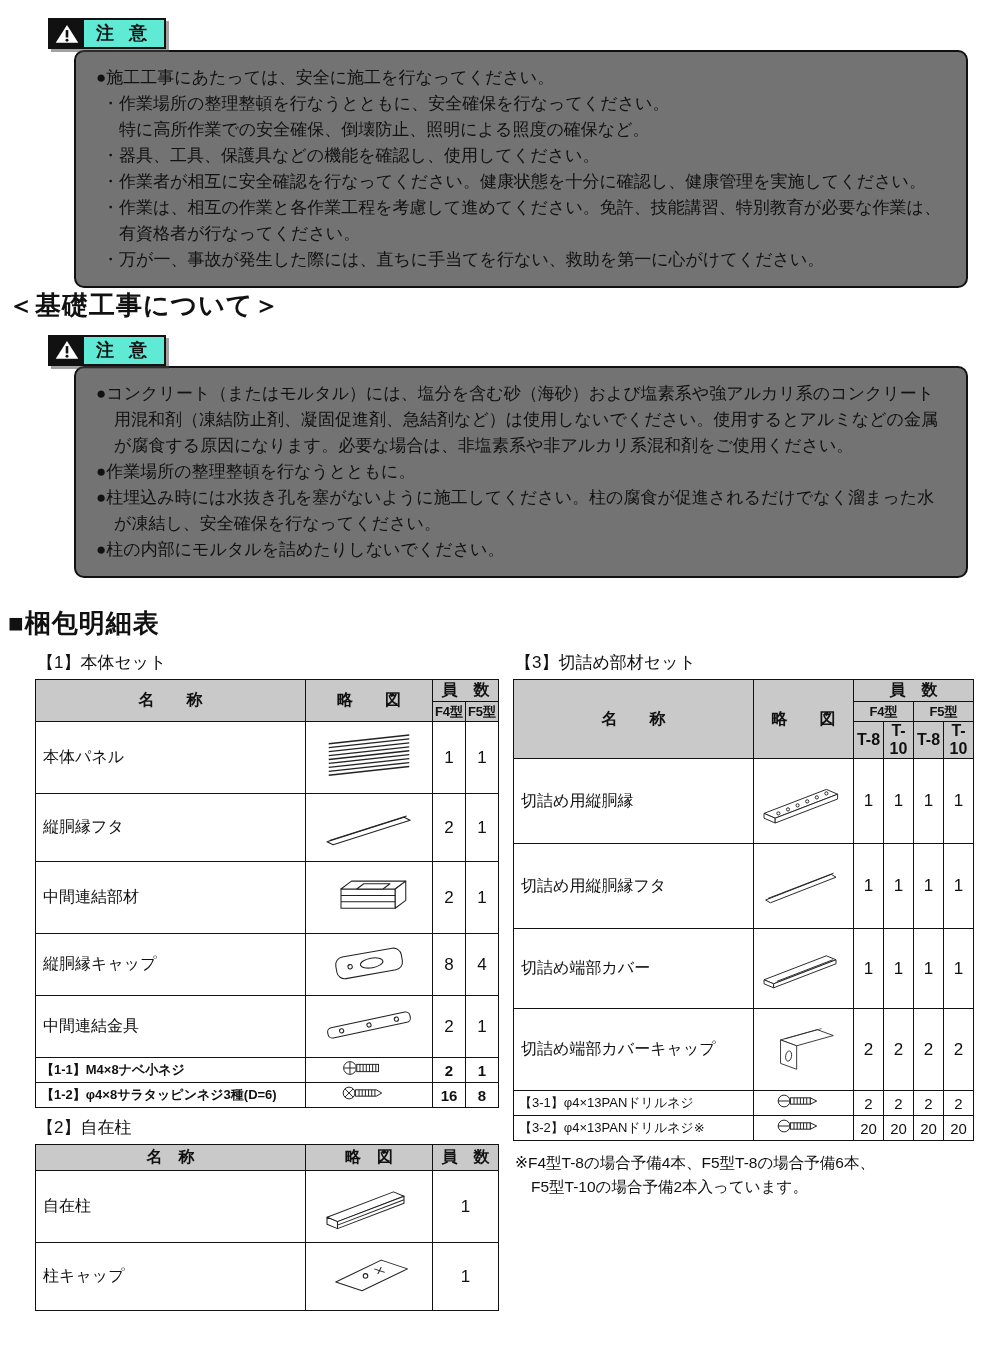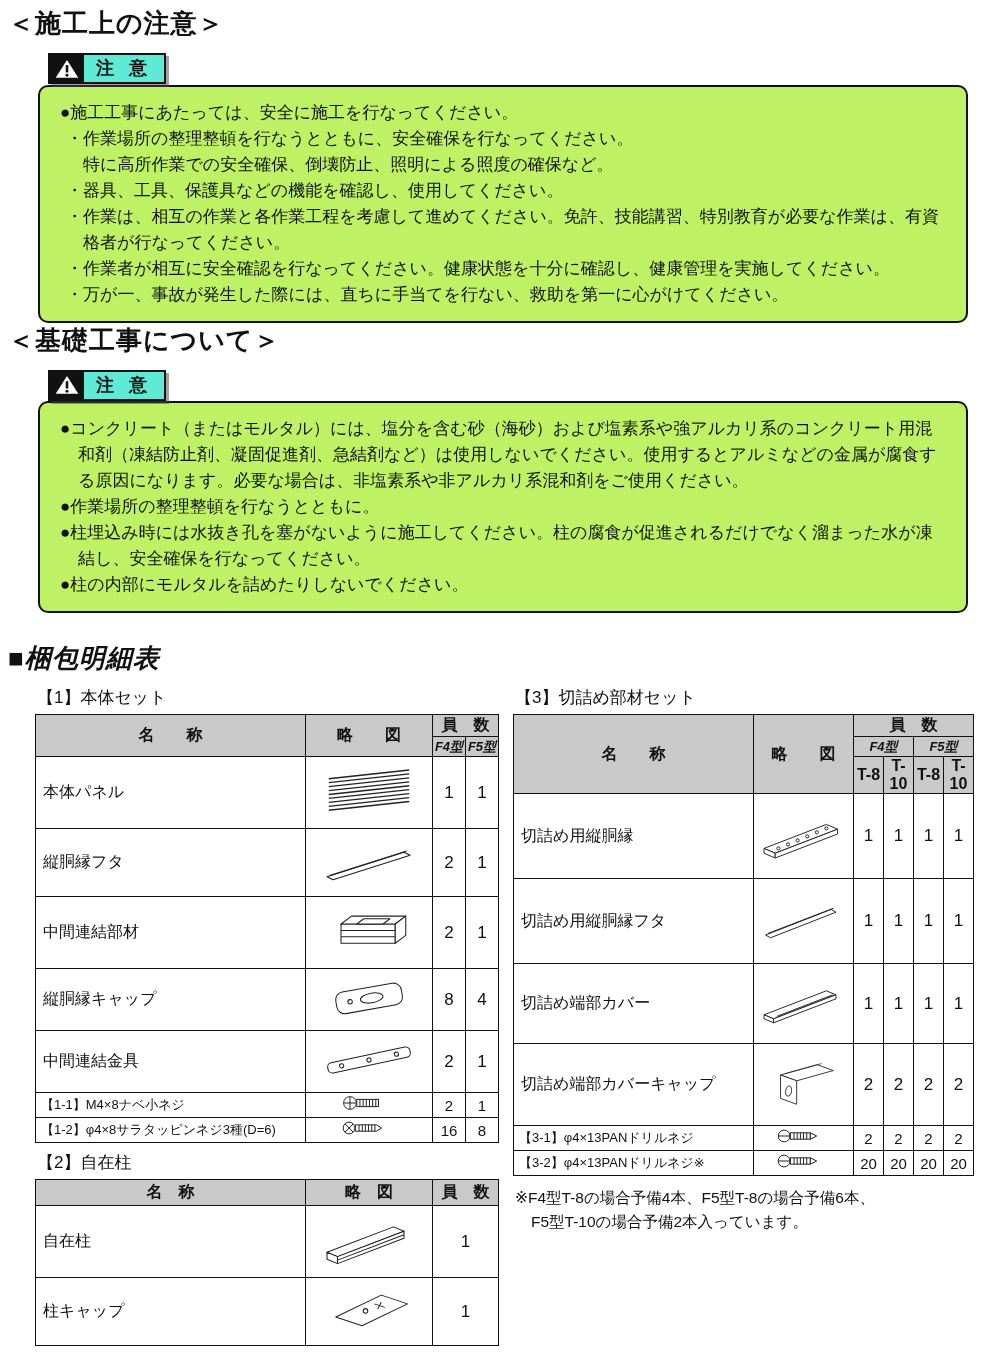--- a/index.html
+++ b/index.html
@@ -1,48 +1,48 @@
 <!DOCTYPE html>
 <html><head>
 <meta charset="utf-8">
 <style>
   *{margin:0;padding:0;box-sizing:border-box;}
   body{width:1000px;height:1352px;background:#fff;color:#111;
        font-family:"Liberation Sans","DejaVu Sans",sans-serif;overflow:hidden;}
   .page{width:1000px;height:1352px;padding-top:6px;position:relative;}
   .sec-title{font-size:26px;font-weight:bold;margin-left:8px;letter-spacing:1px;}
   .mt2{margin-top:0;}
-  .mt3{margin-top:28px;font-style:italic;}
+  .mt3{margin-top:28px;}
   .caution-section{margin:12px 0 0 38px;width:930px;}
   .caution-badge{display:inline-flex;align-items:stretch;margin-left:10px;margin-bottom:-2px;
        position:relative;z-index:2;border:2px solid #111;background:#5eead4;
        box-shadow:3px 3px 0 rgba(70,70,70,.5);}
   .badge-icon{width:34px;background:#111;display:flex;align-items:center;justify-content:center;}
   .badge-text{padding:1px 12px 2px;font-size:18px;font-weight:bold;letter-spacing:5px;}
   .caution-box{border:2px solid #111;border-radius:10px;padding:13px 18px 13px 20px;
-       position:relative;z-index:1;background:#bef264;}
+       position:relative;z-index:1;background:#737373;margin-left:36px;}
   .ci{font-size:17px;line-height:26px;}
   .lv0{padding-left:18px;text-indent:-18px;}
   .lv1{margin-left:6px;padding-left:17px;text-indent:-17px;}
   .cont{margin-left:6px;padding-left:17px;text-indent:0;}
   .packing{display:flex;gap:14px;margin:10px 0 0 35px;}
   .caption{font-size:17px;margin:0 0 5px 2px;}
   .cap2{margin-top:8px;}
   table.ptable{border-collapse:collapse;table-layout:fixed;background:#fff;}
   .ptable th,.ptable td{border:1px solid #111;}
   .ptable th{background:#c9c9c9;font-size:16px;font-weight:bold;text-align:center;}
-  .ptable th.sub{font-size:13px;font-style:italic;}
+  .ptable th.sub{font-size:13px;}
   .ptable th.sub2{font-size:16px;}
   .ptable td.name{font-size:16px;padding:4px 7px;vertical-align:middle;text-align:left;}
   .ptable tr.srow td.name{font-size:13px;padding:2px 5px;}
   .ptable td.qty{font-size:17px;text-align:center;vertical-align:middle;}
   .ptable tr.srow td.qty{font-size:15px;}
   .ptable td.sk{text-align:center;vertical-align:middle;}
   .hq{height:22px;} .hs{height:20px;} .h3{height:19px;}
-  .h72{height:72px;} .h68{height:68px;} .h62{height:62px;} .h24{height:24px;}
+  .h72{height:72px;} .h68{height:68px;} .h62{height:62px;} .h24{height:24px;font-weight:bold;}
   .h85{height:85px;} .h80{height:80px;} .h82{height:82px;} .h25{height:25px;} .h26{height:26px;}
   .sk1{width:116px;height:56px;} .sk2{width:96px;height:54px;}
   .skscrew{width:58px;height:20px;} .skcap{width:88px;height:66px;}
   .footnote{font-size:15.5px;line-height:24px;margin-top:10px;margin-left:2px;}
   .fn2{padding-left:16px;}
   .defs{position:absolute;width:0;height:0;overflow:hidden;}
 </style>
 </head>
 <body>
 
@@ -154,40 +154,39 @@
         <line x1="24.5" y1="7.5" x2="24.5" y2="14.5"></line>
       <line x1="28" y1="7.5" x2="28" y2="14.5"></line>
         <line x1="31.5" y1="7.5" x2="31.5" y2="14.5"></line>
       <line x1="35" y1="7.5" x2="35" y2="14.5"></line>
     </g>
   </defs>
 </svg>
 
 <div class="page">
 
-  <div class="sec-title">＜施工上の注意＞</div>
 
   <div class="caution-section">
     <div class="caution-badge">
       <span class="badge-icon">
         <svg width="26" height="24" viewBox="0 0 30 26">
           <polygon points="15,2.5 28,23 2,23" fill="#fff"></polygon>
           <rect x="13.5" y="8.5" width="3" height="8.5" fill="#111"></rect>
           <circle cx="15" cy="20.2" r="1.7" fill="#111"></circle>
         </svg>
       </span>
       <span class="badge-text">注 意</span>
     </div>
     <div class="caution-box">
       <div class="ci lv0"><span>●</span><span>施工工事にあたっては、安全に施工を行なってください。</span></div>
       <div class="ci lv1"><span>・</span><span>作業場所の整理整頓を行なうとともに、安全確保を行なってください。</span></div>
       <div class="ci cont"><span>特に高所作業での安全確保、倒壊防止、照明による照度の確保など。</span></div>
       <div class="ci lv1"><span>・</span><span>器具、工具、保護具などの機能を確認し、使用してください。</span></div>
+      <div class="ci lv1"><span>・</span><span>作業者が相互に安全確認を行なってください。健康状態を十分に確認し、健康管理を実施してください。</span></div>
       <div class="ci lv1"><span>・</span><span>作業は、相互の作業と各作業工程を考慮して進めてください。免許、技能講習、特別教育が必要な作業は、有資格者が行なってください。</span></div>
-      <div class="ci lv1"><span>・</span><span>作業者が相互に安全確認を行なってください。健康状態を十分に確認し、健康管理を実施してください。</span></div>
       <div class="ci lv1"><span>・</span><span>万が一、事故が発生した際には、直ちに手当てを行ない、救助を第一に心がけてください。</span></div>
     </div>
   </div>
 
   <div class="sec-title mt2">＜基礎工事について＞</div>
 
   <div class="caution-section">
     <div class="caution-badge">
       <span class="badge-icon">
         <svg width="26" height="24" viewBox="0 0 30 26">

